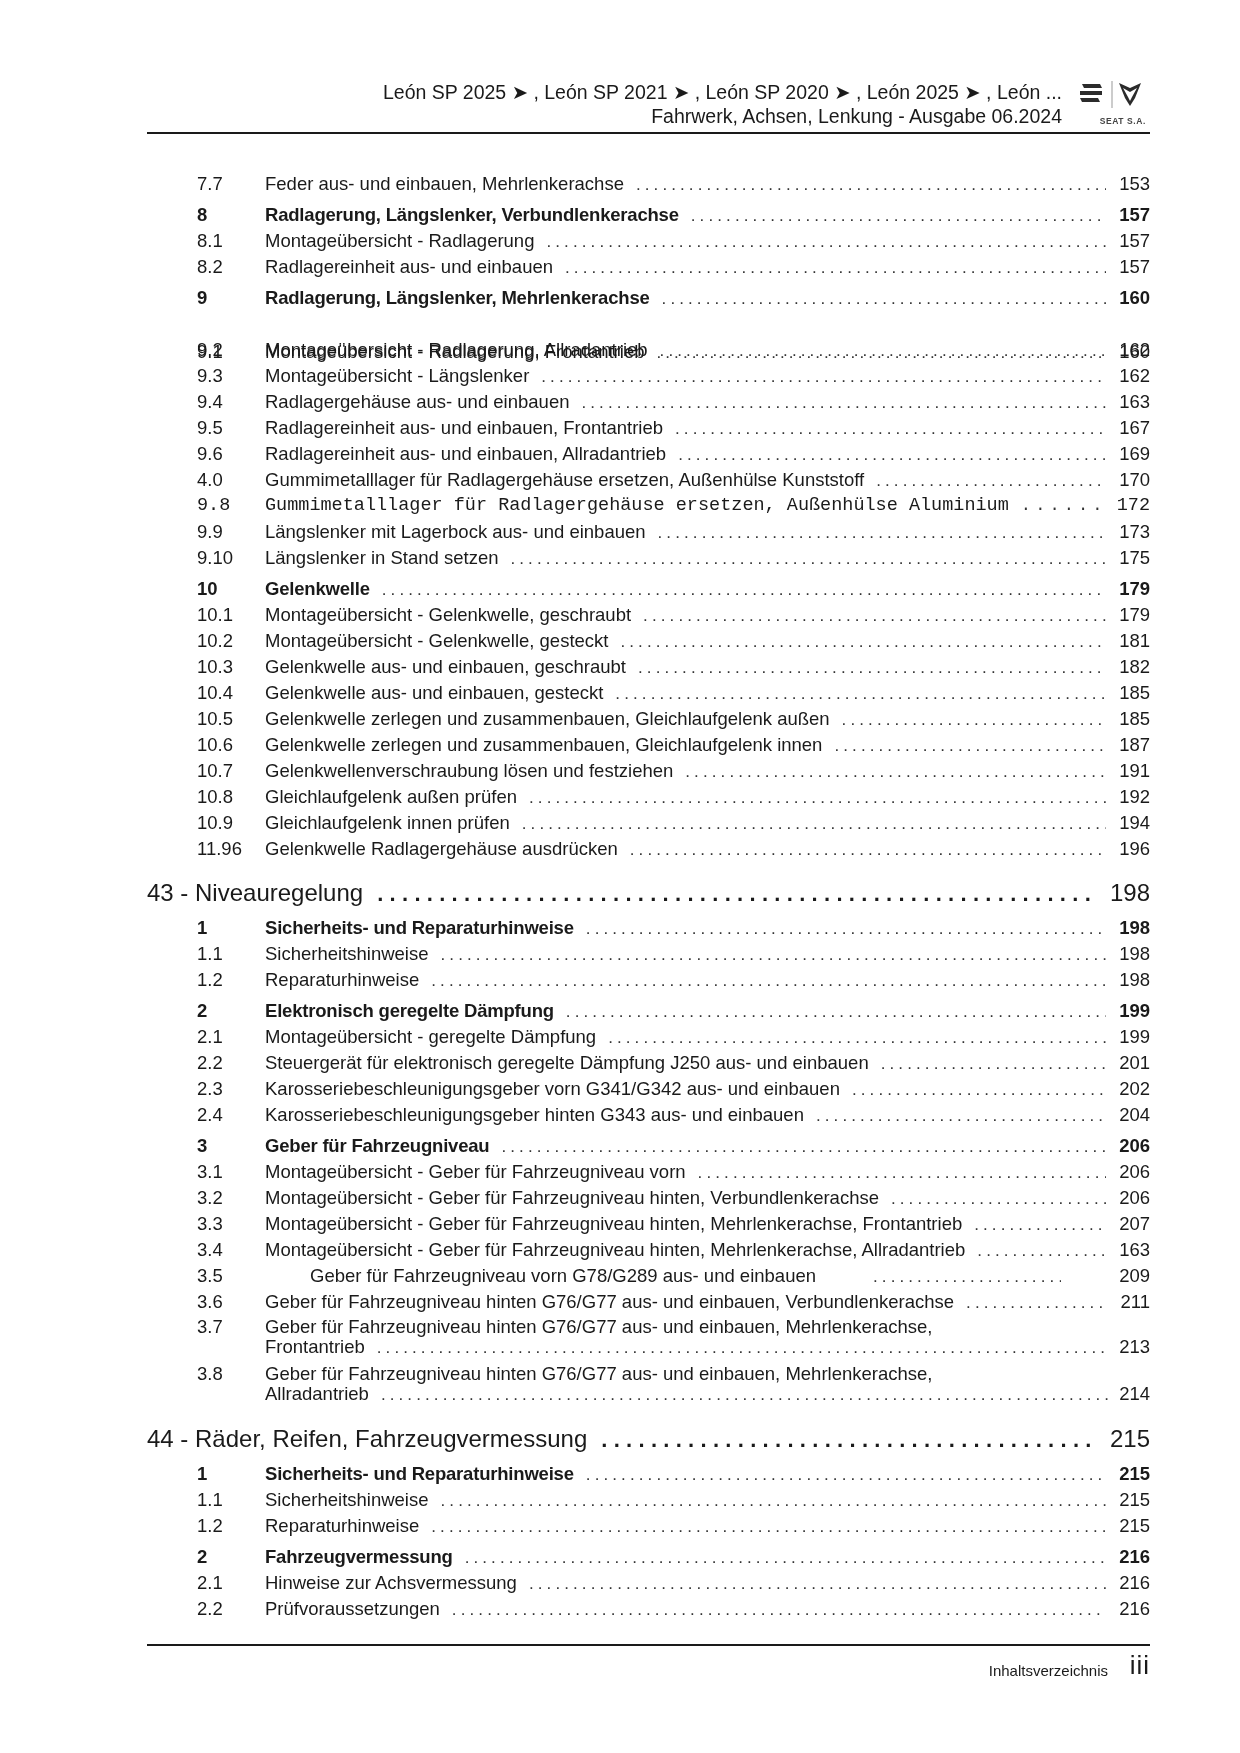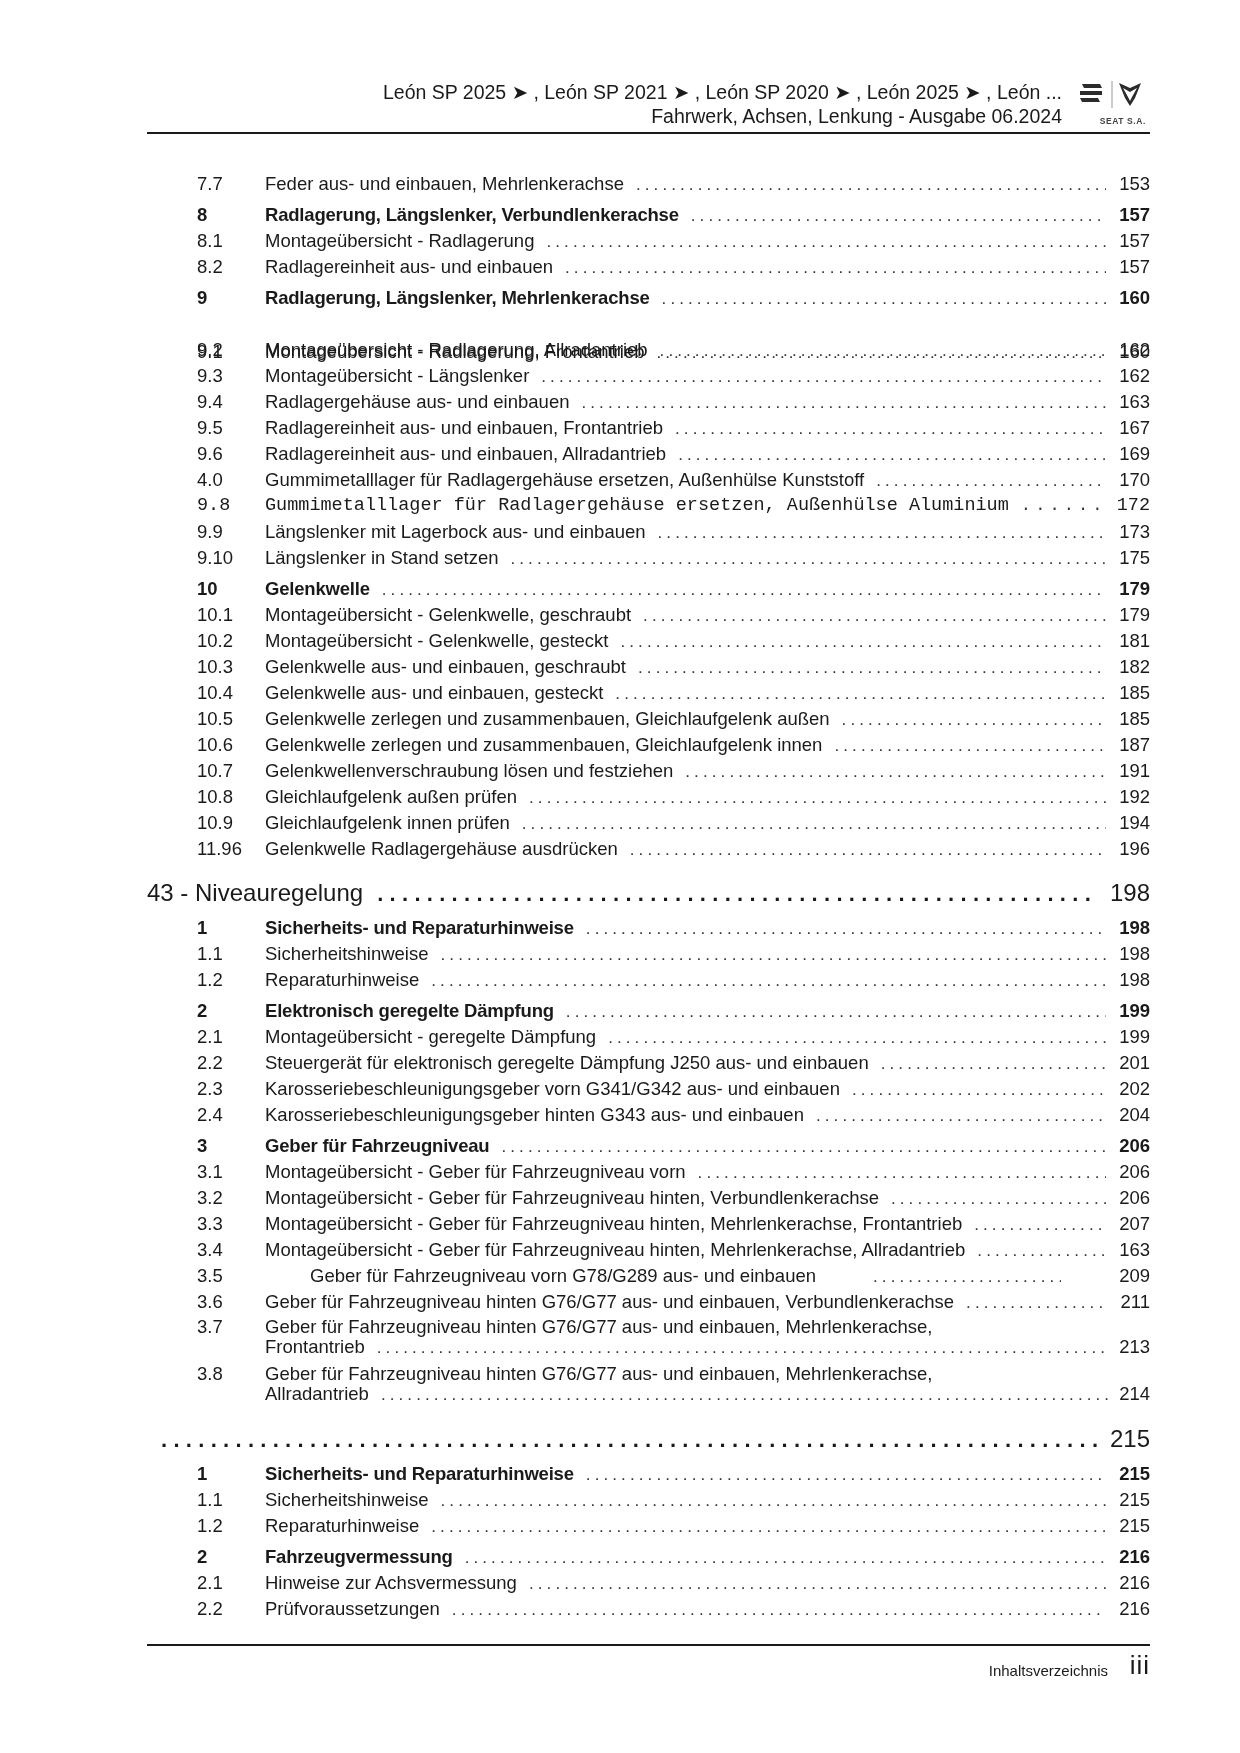--- a/index.html
+++ b/index.html
@@ -324,20 +324,21 @@
         <span class="num">3.8</span>
         <span class="title">Geber für Fahrzeugniveau hinten G76/G77 aus- und einbauen, Mehrlenkerachse,</span>
       </div>
       <div class="l2">
         <span>Allradantrieb</span>
         <span class="dots">........................................................................................................................................................................................................</span>
         <span class="page">214</span>
       </div>
     </div>
     <div class="chapter" style="top: 1425px;">
+      <span class="title">44 - Räder, Reifen, Fahrzeugvermessung</span>
       <span class="dots">........................................................................................................................................................................................................</span>
       <span class="page">215</span>
     </div>
     <div class="row bold" style="top: 1463px;">
       <span class="num">1</span>
       <span class="title">Sicherheits- und Reparaturhinweise</span>
       <span class="dots">........................................................................................................................................................................................................</span>
       <span class="page">215</span>
     </div>
     <div class="row" style="top: 1489px;">

